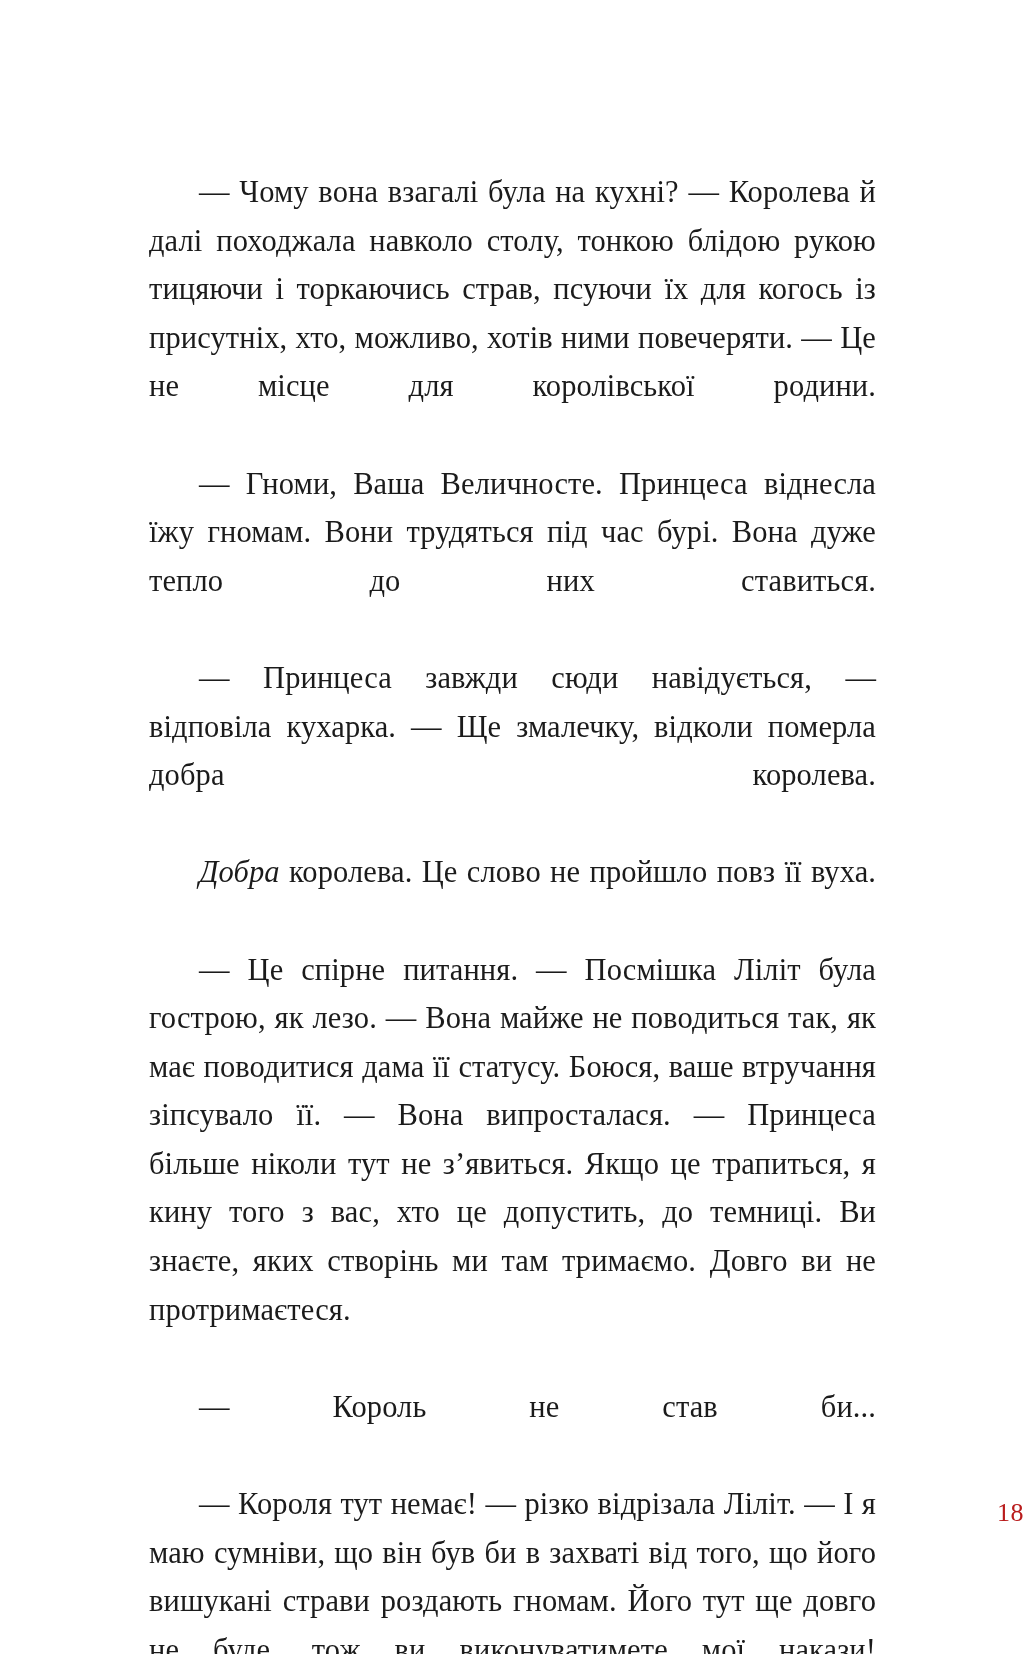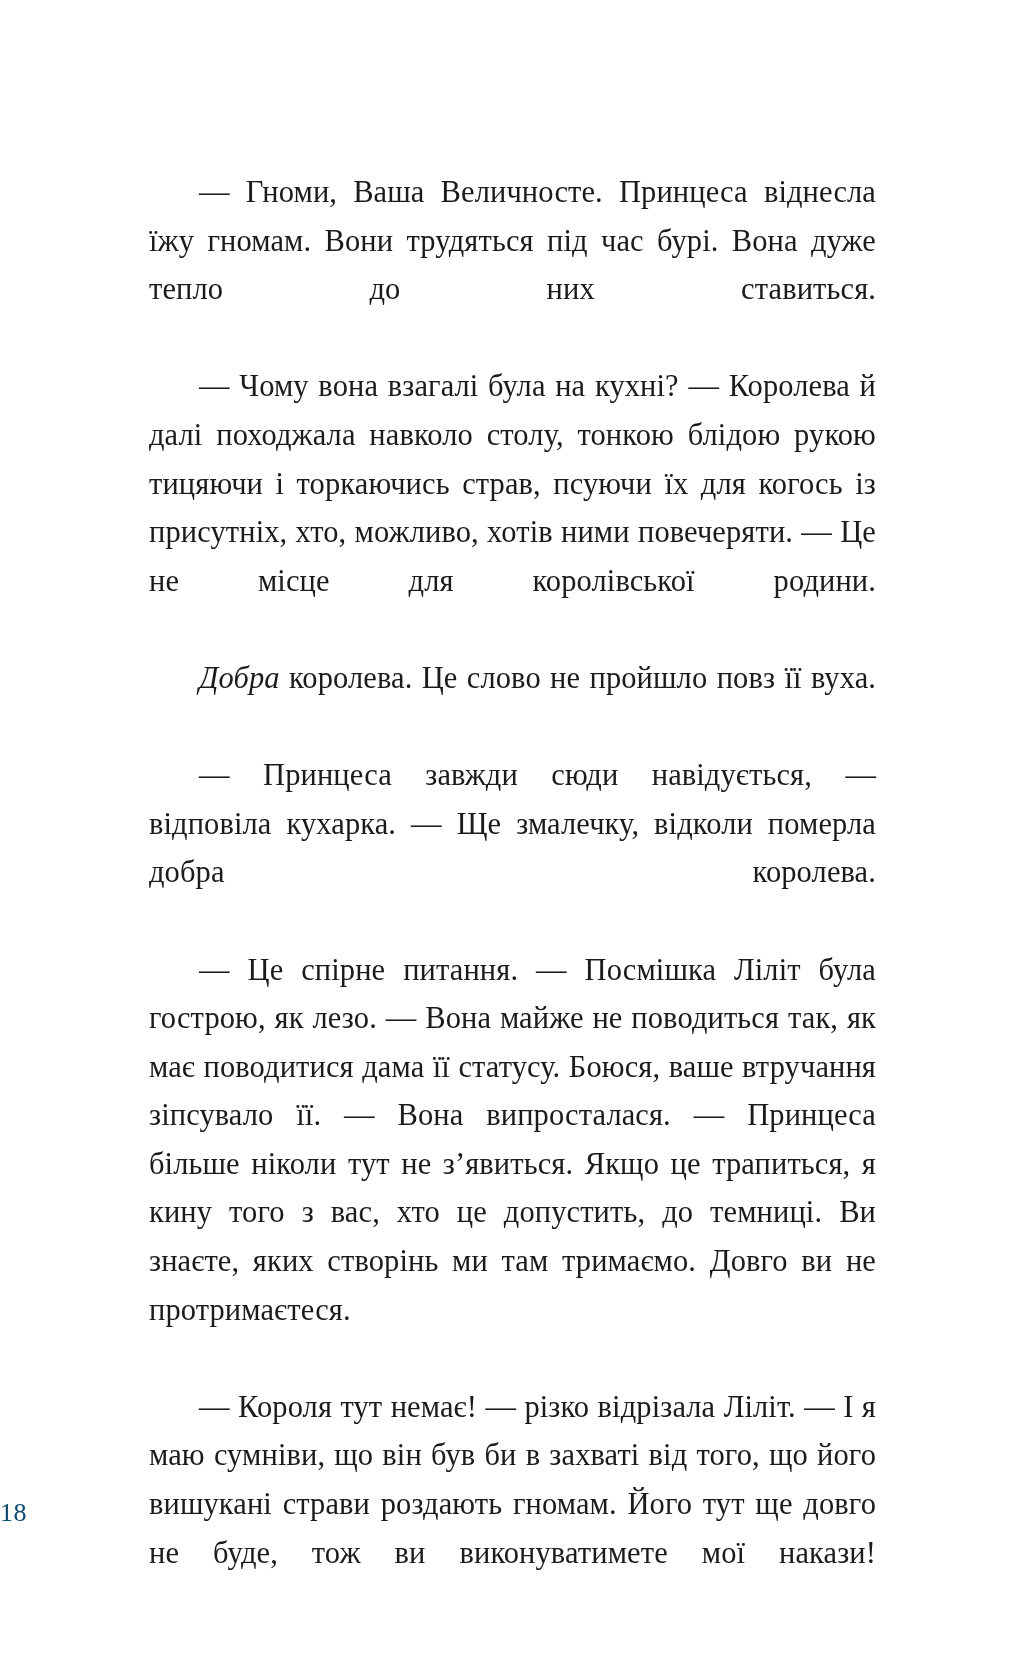--- a/index.html
+++ b/index.html
@@ -58,45 +58,46 @@
 
   em.italic-word {
     font-style: italic;
   }
 
   .page-number {
     position: absolute;
     left: 0;
     top: 1498px;
     width: 1024px;
-    text-align: left;
+    text-align: right;
     font-size: 26px;
-    color: #0c4a6e;
+    color: #b91c1c;
     letter-spacing: 0.5px;
     font-family: "Liberation Serif", "DejaVu Serif", serif;
   }
 </style>
 </head>
 <body>
 
 <div class="page">
 
   <div class="text-block">
 
+    <p class="para">— Чому вона взагалі була на кухні? — Королева й далі походжала навколо столу, тонкою блідою рукою тицяючи і торкаючись страв, псуючи їх для когось із присутніх, хто, можливо, хотів ними повечеряти. — Це не місце для королівської родини.</p>
+
     <p class="para">— Гноми, Ваша Величносте. Принцеса віднесла їжу гномам. Вони трудяться під час бурі. Вона дуже тепло до них ставиться.</p>
 
-    <p class="para">— Чому вона взагалі була на кухні? — Королева й далі походжала навколо столу, тонкою блідою рукою тицяючи і торкаючись страв, псуючи їх для когось із присутніх, хто, можливо, хотів ними повечеряти. — Це не місце для королівської родини.</p>
+    <p class="para">— Принцеса завжди сюди навідується, — відповіла кухарка. — Ще змалечку, відколи померла добра королева.</p>
 
     <p class="para"><em class="italic-word">Добра</em><span> королева. Це слово не пройшло повз її вуха.</span></p>
-
-    <p class="para">— Принцеса завжди сюди навідується, — відповіла кухарка. — Ще змалечку, відколи померла добра королева.</p>
 
 
     <p class="para">— Це спірне питання. — Посмішка Ліліт була гострою, як лезо. — Вона майже не поводиться так, як має поводитися дама її статусу. Боюся, ваше втручання зіпсувало її. — Вона випросталася. — Принцеса більше ніколи тут не з’явиться. Якщо це трапиться, я кину того з вас, хто це допустить, до темниці. Ви знаєте, яких створінь ми там тримаємо. Довго ви не протримаєтеся.</p>
 
+    <p class="para">— Король не став би...</p>
 
     <p class="para">— Короля тут немає! — різко відрізала Ліліт. — І я маю сумніви, що він був би в захваті від того, що його вишукані страви роздають гномам. Його тут ще довго не буде, тож ви виконуватимете мої накази!</p>
 
   </div>
 
   <div class="page-number">18</div>
 
 </div>
 
 </body></html>

